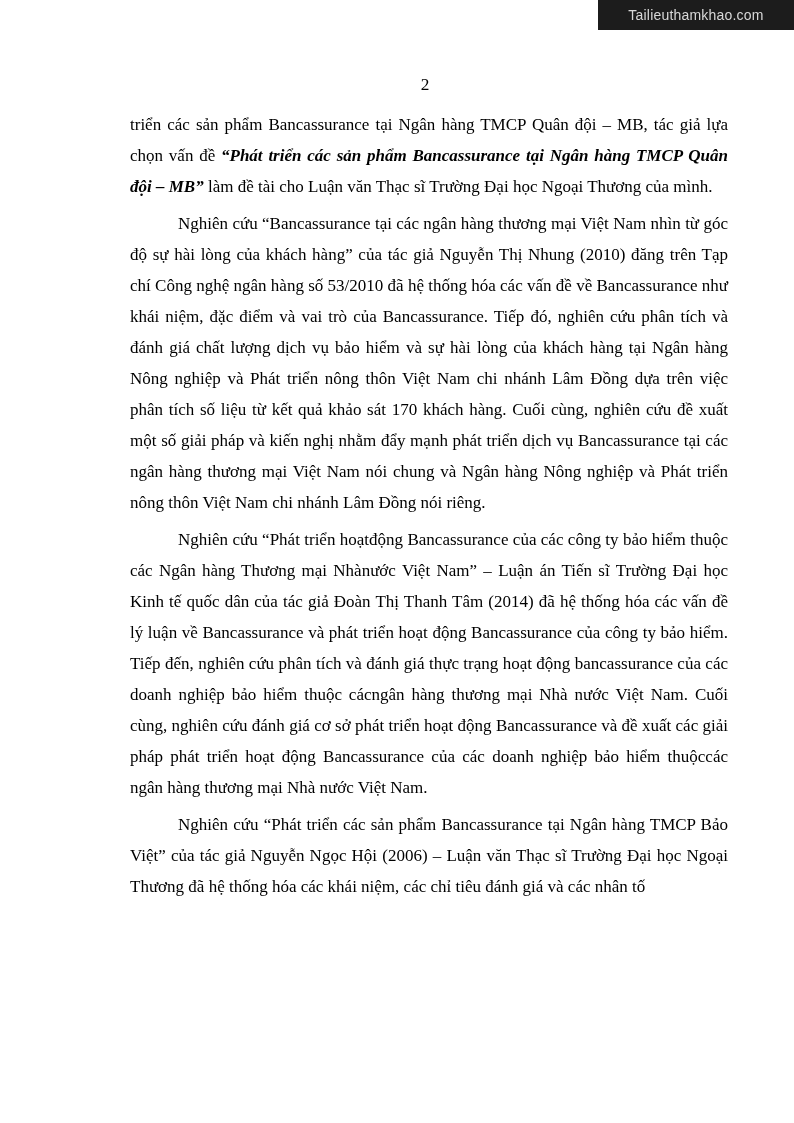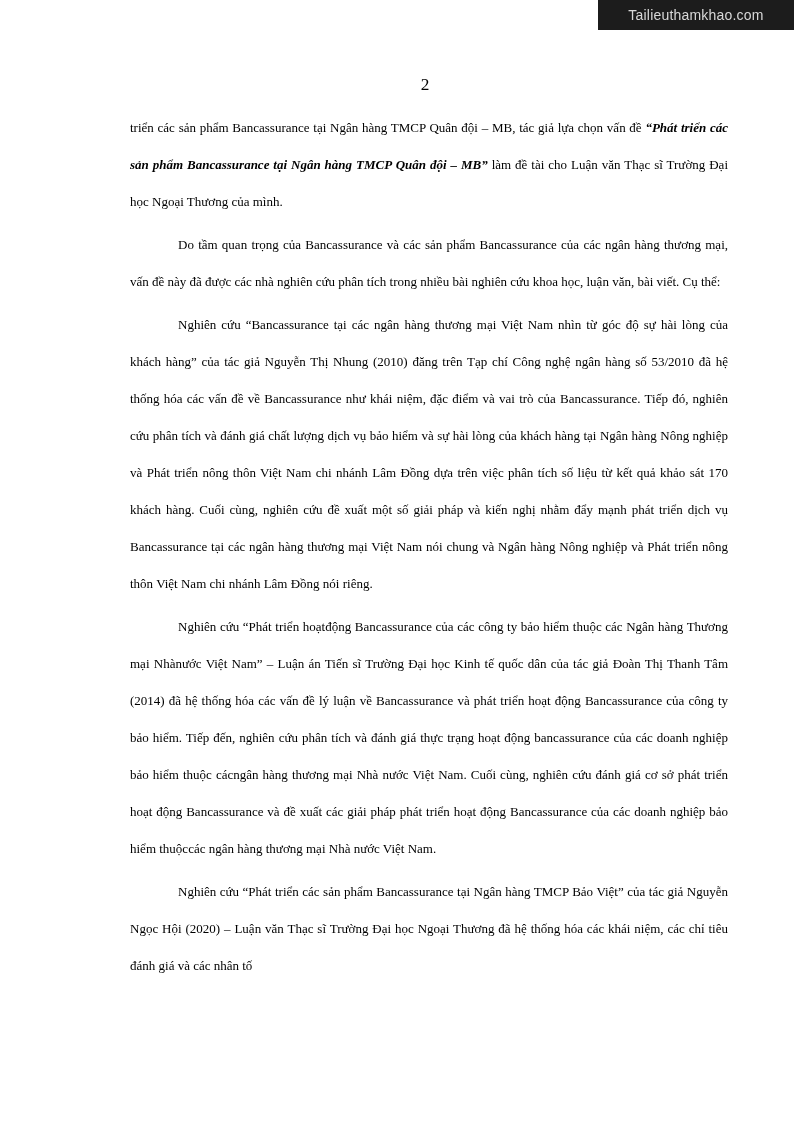--- a/index.html
+++ b/index.html
@@ -32,22 +32,22 @@
     color: #d8d8d8;
     letter-spacing: 0.2px;
   }
   .page-number {
     margin: 75px 74px 14px 130px;
     text-align: center;
     font-size: 17.3px;
   }
   .content {
     margin: 0 66px 0 130px;
-    font-size: 13px;
-    line-height: 37px;
+    font-size: 17px;
+    line-height: 31px;
     text-align: justify;
   }
   .content p.para { margin-bottom: 6px; }
   .content p.indent { text-indent: 48px; }
   .content p.heading {
     font-weight: bold;
     margin-top: 10px;
     margin-bottom: 10px;
     text-align: left;
   }
@@ -62,23 +62,22 @@
     <span>Tailieuthamkhao.com</span>
   </div>
 
   <div class="page-number">2</div>
 
   <div class="content">
 
     <p class="para"><span>triển các sản phẩm Bancassurance tại Ngân hàng TMCP Quân đội – MB, tác giả lựa chọn vấn đề </span><span class="bi">“Phát triển các sản phẩm Bancassurance tại Ngân hàng TMCP Quân đội – MB”</span><span> làm đề tài cho Luận văn Thạc sĩ Trường Đại học Ngoại Thương của mình.</span></p>
 
 
-    <p class="para indent">Do tầm quan trọng của Bancassurance và các sản phẩm Bancassurance của các ngân hàng thương mại, vấn đề này đã được các nhà nghiên cứu phân tích trong nhiều bài nghiên cứu khoa học, luận văn, bài viết. Cụ thể:</p>
 
     <p class="para indent">Nghiên cứu “Bancassurance tại các ngân hàng thương mại Việt Nam nhìn từ góc độ sự hài lòng của khách hàng” của tác giả Nguyễn Thị Nhung (2010) đăng trên Tạp chí Công nghệ ngân hàng số 53/2010 đã hệ thống hóa các vấn đề về Bancassurance như khái niệm, đặc điểm và vai trò của Bancassurance. Tiếp đó, nghiên cứu phân tích và đánh giá chất lượng dịch vụ bảo hiểm và sự hài lòng của khách hàng tại Ngân hàng Nông nghiệp và Phát triển nông thôn Việt Nam chi nhánh Lâm Đồng dựa trên việc phân tích số liệu từ kết quả khảo sát 170 khách hàng. Cuối cùng, nghiên cứu đề xuất một số giải pháp và kiến nghị nhằm đẩy mạnh phát triển dịch vụ Bancassurance tại các ngân hàng thương mại Việt Nam nói chung và Ngân hàng Nông nghiệp và Phát triển nông thôn Việt Nam chi nhánh Lâm Đồng nói riêng.</p>
 
     <p class="para indent">Nghiên cứu “Phát triển hoạtđộng Bancassurance của các công ty bảo hiểm thuộc các Ngân hàng Thương mại Nhànước Việt Nam” – Luận án Tiến sĩ Trường Đại học Kinh tế quốc dân của tác giả Đoàn Thị Thanh Tâm (2014) đã hệ thống hóa các vấn đề lý luận về Bancassurance và phát triển hoạt động Bancassurance của công ty bảo hiểm. Tiếp đến, nghiên cứu phân tích và đánh giá thực trạng hoạt động bancassurance của các doanh nghiệp bảo hiểm thuộc cácngân hàng thương mại Nhà nước Việt Nam. Cuối cùng, nghiên cứu đánh giá cơ sở phát triển hoạt động Bancassurance và đề xuất các giải pháp phát triển hoạt động Bancassurance của các doanh nghiệp bảo hiểm thuộccác ngân hàng thương mại Nhà nước Việt Nam.</p>
 
-    <p class="para indent">Nghiên cứu “Phát triển các sản phẩm Bancassurance tại Ngân hàng TMCP Bảo Việt” của tác giả Nguyễn Ngọc Hội (2020) – Luận văn Thạc sĩ Trường Đại học Ngoại Thương đã hệ thống hóa các khái niệm, các chỉ tiêu đánh giá và các nhân tố</p>
+    <p class="para indent">Nghiên cứu “Phát triển các sản phẩm Bancassurance tại Ngân hàng TMCP Bảo Việt” của tác giả Nguyễn Ngọc Hội (2006) – Luận văn Thạc sĩ Trường Đại học Ngoại Thương đã hệ thống hóa các khái niệm, các chỉ tiêu đánh giá và các nhân tố</p>
 
   </div>
 
 </div>
 
 </body></html>

